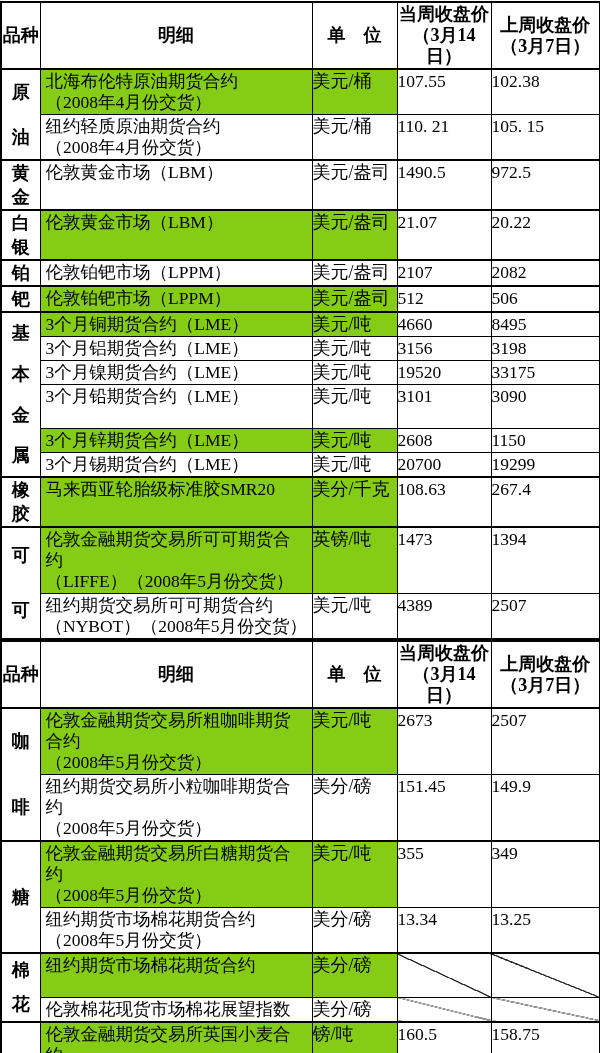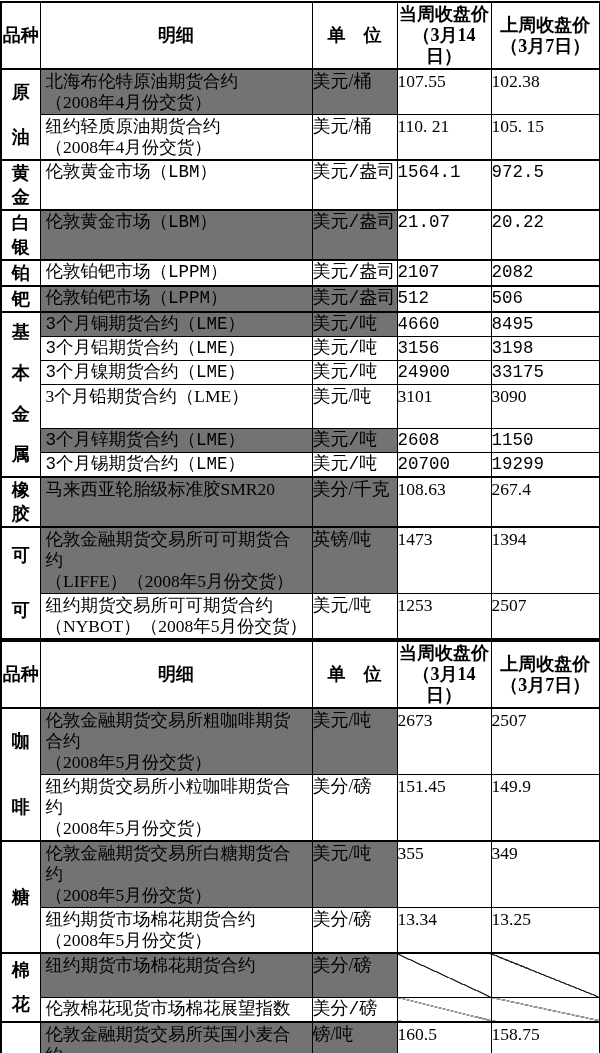--- a/index.html
+++ b/index.html
@@ -29,21 +29,21 @@
   tr.header-row { height:44px; }
   tr.header-row td {
     border-bottom:2px solid #000;
     font-weight:bold;
     text-align:center;
     vertical-align:middle;
     font-size:18px;
     line-height:21px;
     padding:1px 0;
   }
-  tr.rh-1 { height:23px;font-family:Liberation Mono, monospace; }
+  tr.rh-1 { height:23px; }
   tr.rh-2 { height:44px; }
   tr.sec td { border-top-width:2px; }
   .bl2 { border-left-width:2px; }
 
   .variety-cell {
     font-weight:bold;
     text-align:center;
     vertical-align:middle;
     font-size:18px;
     white-space:pre-line;
@@ -63,21 +63,21 @@
     padding:1px 2px 1px 0;
     line-height:21px;
     white-space:nowrap;
   }
   .price-cell {
     font-size:17.5px;
     vertical-align:top;
     padding:1px 5px 1px 0;
     line-height:21px;
   }
-  .shaded { background:#737373; }
+  .shaded { background:#84cc16; }
   .nodata {
     background-image:linear-gradient(to right top,
       transparent 49.2%, #2a2a2a 49.2%, #2a2a2a 50.9%, transparent 50.9%);
   }
 </style>
 </head>
 <body>
 
 <div class="page">
   <table class="price-table">
@@ -115,21 +115,21 @@
           <td class="detail-cell">纽约轻质原油期货合约
 （2008年4月份交货）</td>
           <td class="unit-cell">美元/桶</td>
           <td class="price-cell bl2">110. 21</td>
           <td class="price-cell bl2">105. 15</td>
         </tr>
         <tr class="rh-1 sec">
           <td class="variety-cell" rowspan="1">黄金</td>
           <td class="detail-cell">伦敦黄金市场（LBM）</td>
           <td class="unit-cell">美元/盎司</td>
-          <td class="price-cell bl2">1564.1</td>
+          <td class="price-cell bl2">1490.5</td>
           <td class="price-cell bl2">972.5</td>
         </tr>
         <tr class="rh-1 sec">
           <td class="variety-cell" rowspan="1">白银</td>
           <td class="detail-cell shaded">伦敦黄金市场（LBM）</td>
           <td class="unit-cell shaded">美元/盎司</td>
           <td class="price-cell bl2">21.07</td>
           <td class="price-cell bl2">20.22</td>
         </tr>
         <tr class="rh-1 sec">
@@ -158,21 +158,21 @@
         </tr>
         <tr class="rh-1">
           <td class="detail-cell">3个月铝期货合约（LME）</td>
           <td class="unit-cell">美元/吨</td>
           <td class="price-cell bl2">3156</td>
           <td class="price-cell bl2">3198</td>
         </tr>
         <tr class="rh-1">
           <td class="detail-cell">3个月镍期货合约（LME）</td>
           <td class="unit-cell">美元/吨</td>
-          <td class="price-cell bl2">24900</td>
+          <td class="price-cell bl2">19520</td>
           <td class="price-cell bl2">33175</td>
         </tr>
         <tr class="rh-2">
           <td class="detail-cell">3个月铅期货合约（LME）</td>
           <td class="unit-cell">美元/吨</td>
           <td class="price-cell bl2">3101</td>
           <td class="price-cell bl2">3090</td>
         </tr>
         <tr class="rh-1">
           <td class="detail-cell shaded">3个月锌期货合约（LME）</td>
@@ -200,21 +200,21 @@
           <td class="detail-cell shaded">伦敦金融期货交易所可可期货合约
 （LIFFE）（2008年5月份交货）</td>
           <td class="unit-cell shaded">英镑/吨</td>
           <td class="price-cell bl2">1473</td>
           <td class="price-cell bl2">1394</td>
         </tr>
         <tr class="rh-2">
           <td class="detail-cell">纽约期货交易所可可期货合约
 （NYBOT）（2008年5月份交货）</td>
           <td class="unit-cell">美元/吨</td>
-          <td class="price-cell bl2">1253</td>
+          <td class="price-cell bl2">4389</td>
           <td class="price-cell bl2">2507</td>
         </tr>
       </tbody>
   </table>
 
   <table class="price-table">
     <colgroup>
       <col class="col-variety">
         <col class="col-detail">
         <col class="col-unit">

